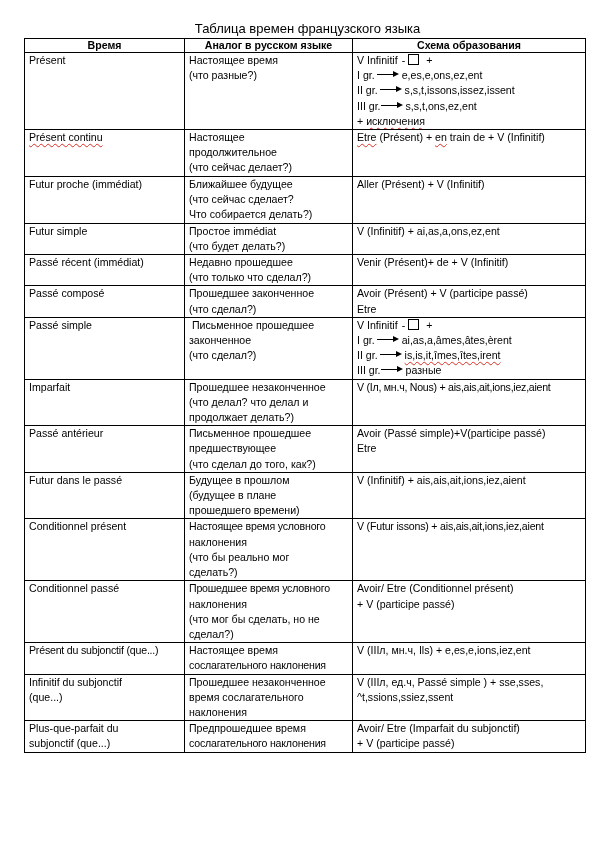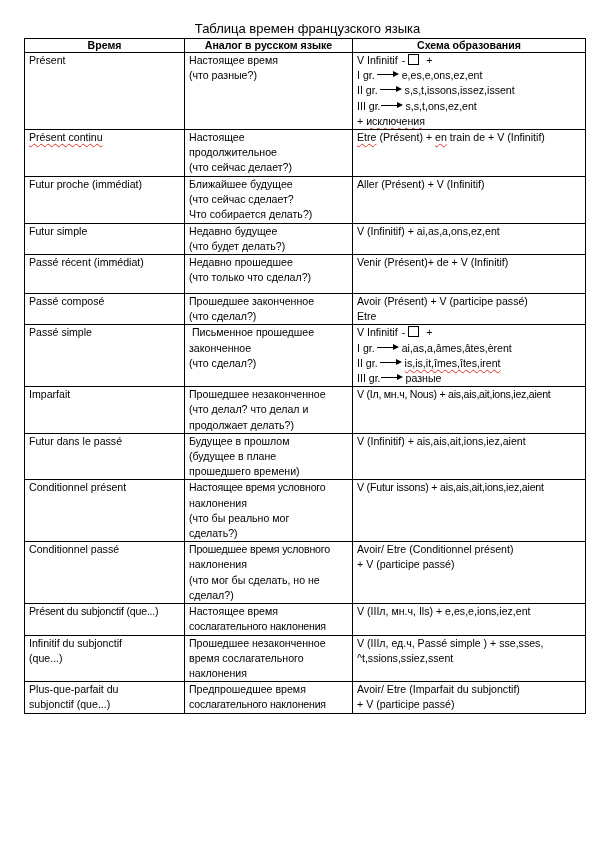--- a/index.html
+++ b/index.html
@@ -156,29 +156,29 @@
       <td>
           <span class="line">Aller (Présent) + V (Infinitif)</span>
         </td>
     </tr>
 
     <tr style="height:30px">
       <td>
           <span class="line">Futur simple</span>
         </td>
       <td>
-        <span class="line">Недавно будущее</span>
+        <span class="line">Простое immédiat</span>
         <span class="line">(что будет делать?)</span>
       </td>
       <td>
           <span class="line">V (Infinitif) + ai,as,a,ons,ez,ent</span>
         </td>
     </tr>
 
-    <tr style="height:39px">
+    <tr style="height:31px">
       <td>
           <span class="line">Passé récent (immédiat)</span>
         </td>
       <td>
         <span class="line">Недавно прошедшее</span>
         <span class="line">(что только что сделал?)</span>
       </td>
       <td>
           <span class="line">Venir (Présent)+ de + V (Infinitif)</span>
         </td>
@@ -223,20 +223,34 @@
         <span class="line">Прошедшее незаконченное</span>
         <span class="line">(что делал? что делал и</span>
         <span class="line">продолжает делать?)</span>
       </td>
       <td>
           <span class="line" style="letter-spacing:-0.25px">V (Iл, мн.ч, Nous) + ais,ais,ait,ions,iez,aient</span>
         </td>
     </tr>
 
 
+    <tr style="height:46px">
+      <td>
+          <span class="line">Passé antérieur</span>
+        </td>
+      <td>
+        <span class="line">Письменное прошедшее</span>
+        <span class="line">предшествующее</span>
+        <span class="line">(что сделал до того, как?)</span>
+      </td>
+      <td>
+        <span class="line">Avoir (Passé simple)+V(participe passé)</span>
+        <span class="line">Etre</span>
+      </td>
+    </tr>
 
     <tr style="height:46px">
       <td>
           <span class="line">Futur dans le passé</span>
         </td>
       <td>
         <span class="line">Будущее в прошлом</span>
         <span class="line">(будущее в плане</span>
         <span class="line">прошедшего времени)</span>
       </td>

